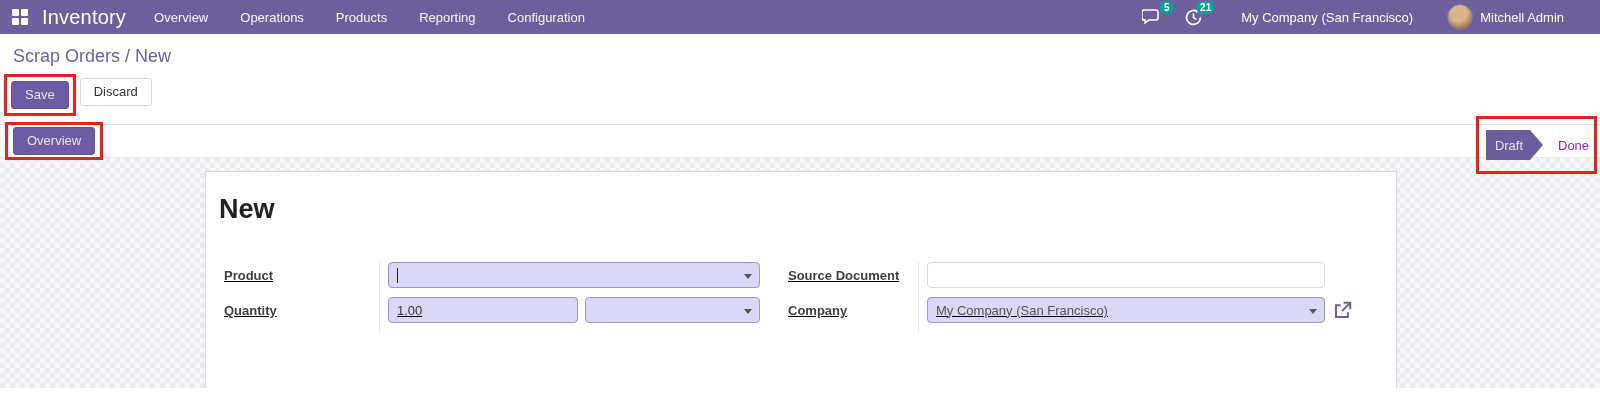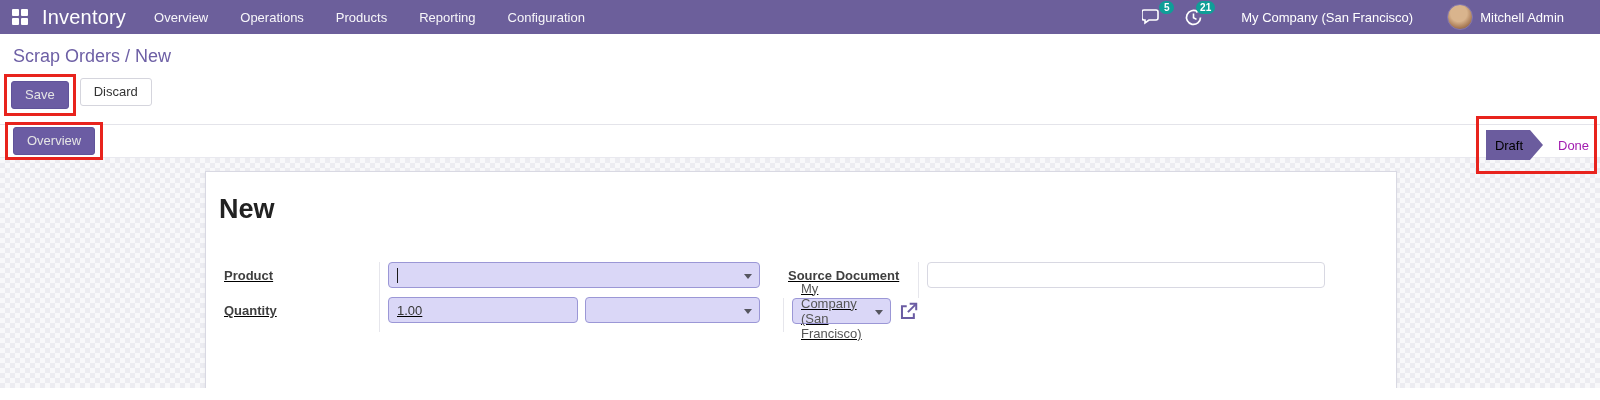--- a/index.html
+++ b/index.html
@@ -54,21 +54,21 @@
     height:34px; background:#fff; border-top:1px solid #e4e4ea; border-bottom:1px solid #e9e9ef;
     display:flex; align-items:center; position:relative;
   }
   .red-box-validate { margin-left:5px; padding:2px 5px; display:flex; align-items:center; }
   .statusbar-box {
     position:absolute; right:3px; top:-9px; height:58px; width:121px;
     border:3px solid #e8231d; display:flex; align-items:center; background:transparent;
     padding-left:7px; gap:15px;
   }
   .state-arrow {
-    background:#6b5c9e; color:#000000; font-size:13px; height:30px; width:57px;
+    background:#6b5c9e; color:#e5e5e5; font-size:13px; height:30px; width:57px;
     display:flex; align-items:center; justify-content:center; padding-right:11px;
     clip-path:polygon(0 0, calc(100% - 13px) 0, 100% 50%, calc(100% - 13px) 100%, 0 100%);
     cursor:pointer;
   }
   .state-done { color:#a21caf; font-size:13px; cursor:pointer; }
 
   
   .content {
     height:230px; overflow:hidden;
     background-color:#f8f8fa;
@@ -204,20 +204,21 @@
       </div>
 
       <div class="fgroup fgroup-right">
         <div class="flabel">Source Document</div>
         <div class="fcell">
           <div class="inp inp-white w-right">
             <span></span>
           </div>
         </div>
 
+        <div class="flabel">Company</div>
         <div class="fcell">
           <div class="inp inp-lav w-right">
             <span style="color:#555;">My Company (San Francisco)</span>
             <span class="caret"></span>
           </div>
           <svg class="ext-link" width="19" height="19" viewBox="0 0 16 16">
             <path d="M6.5 3.5 H2.5 v10 h10 v-4" fill="none" stroke="#6b5ca3" stroke-width="1.7"></path>
             <path d="M9 1.5 h5.5 v5.5" fill="none" stroke="#6b5ca3" stroke-width="1.7"></path>
             <path d="M14 2 L7.5 8.5" fill="none" stroke="#6b5ca3" stroke-width="1.7"></path>
           </svg>

